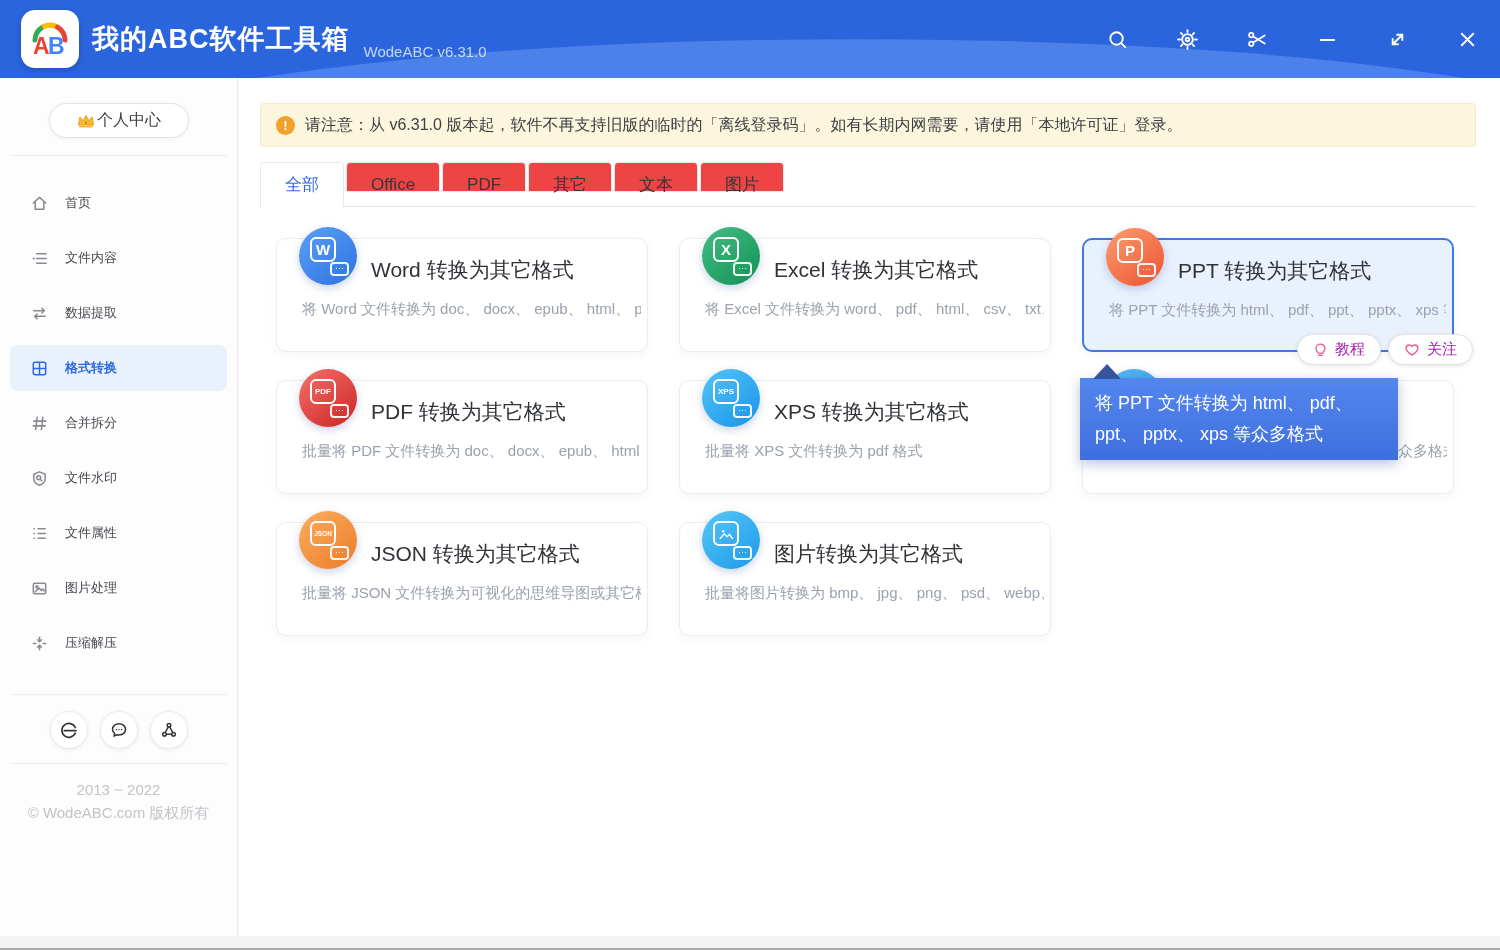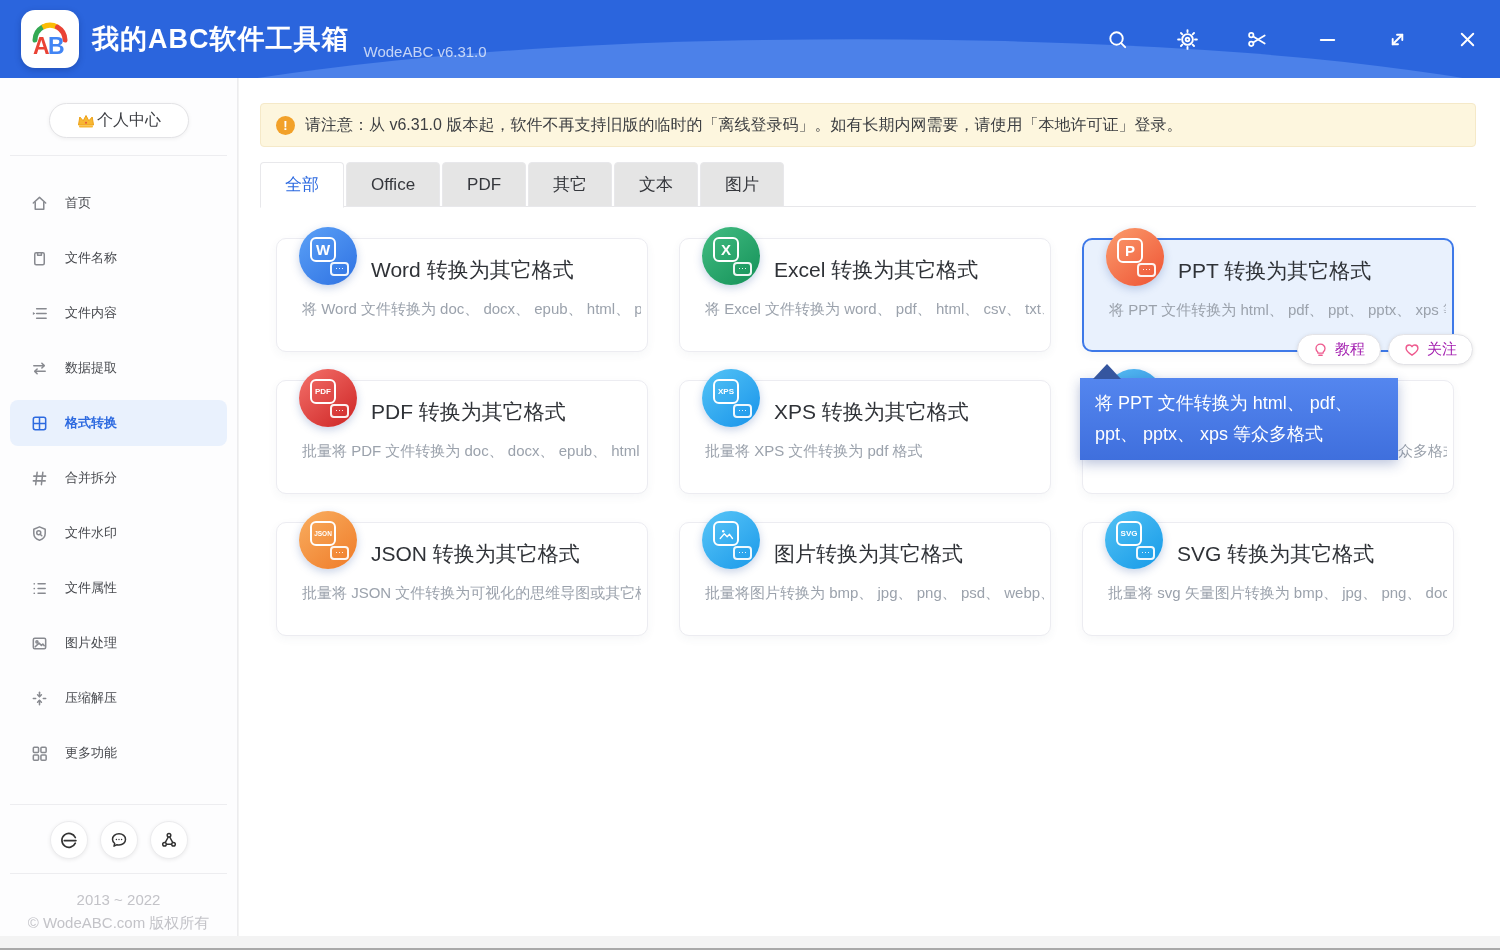--- a/index.html
+++ b/index.html
@@ -40,21 +40,21 @@
   .sb-div-c { height:1px; background:#ededf0; margin:14px 10px 0; }
   .sb-copy { margin-top:14px; text-align:center; font-size:15px; color:#c3c3c8; line-height:23px; }
   
   .main { position:absolute; left:239px; top:78px; width:1261px; height:858px; background:#fff; }
   .notice { position:absolute; left:21px; top:25px; width:1216px; height:44px; background:#fdf6de; border:1px solid #f5e9c8;
             border-radius:4px; display:flex; align-items:center; padding:0 15px; gap:10px; font-size:16px; color:#3d3f42; }
   .notice-ic { width:19px; height:19px; border-radius:50%; background:#f2a129; color:#fff; font-size:13px; font-weight:700;
                display:flex; align-items:center; justify-content:center; flex:none; }
   .tabs { position:absolute; left:21px; top:84px; width:1216px; height:45px; border-bottom:1px solid #e7e7ea;
           display:flex; align-items:flex-start; }
-  .tab { height:45px; line-height:44px; padding:0 24px; font-size:17px; color:#35373c; background:#e5e5e5;
+  .tab { height:30px; line-height:44px; padding:0 24px; font-size:17px; color:#35373c; background:#ef4444;
          border:1px solid #e8e8eb; border-radius:4px 4px 0 0; margin-right:2px; cursor:pointer; position:relative; }
   .tab.active { background:#fff; color:#2d6ae0; height:46px; border-bottom:1px solid #fff; z-index:2; }
   
   .cards { position:absolute; left:37px; top:160px; width:1180px; display:grid;
            grid-template-columns:372px 372px 372px; column-gap:31px; row-gap:28px; }
   .card { position:relative; height:114px; background:#fff; border:1px solid #ececf1; border-radius:10px;
           box-shadow:0 3px 10px rgba(60,70,90,.05); cursor:pointer; }
   .card.hl { background:#e9f1fd; border:2px solid #3e79e8; }
   .conv { position:absolute; left:22px; top:-12px; width:58px; height:58px; border-radius:50%;
           box-shadow:0 3px 8px rgba(40,80,160,.25); }
@@ -151,29 +151,20 @@
       <span class="ic">
           <svg width="19" height="19" viewBox="0 0 20 20" fill="none" stroke="currentColor" stroke-width="1.6" stroke-linecap="round" stroke-linejoin="round">
             <path d="M3.5 9.5 L10 3.5 L16.5 9.5"></path>
             <path d="M5.5 8.6 V16 H14.5 V8.6"></path>
           </svg>
         </span>
       <span>首页</span>
     </div>
     <div class="sb-item">
       <span class="ic">
-          <svg width="19" height="19" viewBox="0 0 20 20" fill="none" stroke="currentColor" stroke-width="1.6" stroke-linecap="round" stroke-linejoin="round">
-            <rect x="5" y="4" width="10" height="12.5" rx="1.5"></rect>
-            <path d="M8 4 V6.5 H12 V4"></path>
-          </svg>
-        </span>
-      <span>文件名称</span>
-    </div>
-    <div class="sb-item">
-      <span class="ic">
           <svg width="19" height="19" viewBox="0 0 20 20" fill="none" stroke="currentColor" stroke-width="1.6" stroke-linecap="round">
             <path d="M7 5 H17 M7 10 H17 M7 15 H17"></path>
             <path d="M3 8.3 L5.6 10 L3 11.7 Z" fill="currentColor" stroke="none"></path>
           </svg>
         </span>
       <span>文件内容</span>
     </div>
     <div class="sb-item">
       <span class="ic">
           <svg width="19" height="19" viewBox="0 0 20 20" fill="none" stroke="currentColor" stroke-width="1.6" stroke-linecap="round" stroke-linejoin="round">
@@ -238,31 +229,20 @@
           <svg width="19" height="19" viewBox="0 0 20 20" fill="none" stroke="currentColor" stroke-width="1.6" stroke-linecap="round" stroke-linejoin="round">
             <path d="M10 3.5 V7.8"></path>
             <path d="M8 6 L10 8 L12 6"></path>
             <path d="M10 16.5 V12.2"></path>
             <path d="M8 14 L10 12 L12 14"></path>
             <path d="M3.5 10 H6"></path>
             <path d="M14 10 H16.5"></path>
           </svg>
         </span>
       <span>压缩解压</span>
-    </div>
-    <div class="sb-item">
-      <span class="ic">
-          <svg width="19" height="19" viewBox="0 0 20 20" fill="none" stroke="currentColor" stroke-width="1.6" stroke-linejoin="round">
-            <rect x="3.5" y="3.5" width="5.5" height="5.5" rx="1"></rect>
-            <rect x="11.5" y="3.5" width="5.5" height="5.5" rx="1"></rect>
-            <rect x="3.5" y="11.5" width="5.5" height="5.5" rx="1"></rect>
-            <rect x="11.5" y="11.5" width="5.5" height="5.5" rx="1"></rect>
-          </svg>
-        </span>
-      <span>更多功能</span>
     </div>
   </div>
 
   <div class="sb-div-b"></div>
   <div class="sb-social">
     <span class="soc">
       <svg width="20" height="20" viewBox="0 0 20 20" fill="none" stroke="currentColor" stroke-width="1.7" stroke-linecap="round">
           <path d="M16.3 7.5 A7 7 0 1 0 16.3 13.2"></path>
           <path d="M5.3 10.6 H16.9"></path>
         </svg>
@@ -391,28 +371,20 @@
               <circle cx="4.2" cy="3.2" r="1.2" fill="#fff" stroke="none"></circle>
               <path d="M1.2 10.5 L5.2 5.8 L8.2 8.8 L10.5 6.3 L13.5 10.5"></path>
             </svg>
         </span>
         <span class="mb"></span>
       </div>
       <div class="card-title">图片转换为其它格式</div>
       <div class="card-desc">批量将图片转换为 bmp、 jpg、 png、 psd、 webp、</div>
     </div>
 
-    <div class="card">
-      <div class="conv" style="background: linear-gradient(140deg, rgb(83, 194, 244), rgb(22, 154, 232));">
-        <span class="gb gs3">SVG</span>
-        <span class="mb"></span>
-      </div>
-      <div class="card-title">SVG 转换为其它格式</div>
-      <div class="card-desc">批量将 svg 矢量图片转换为 bmp、 jpg、 png、 doc</div>
-    </div>
 
   </div>
 
   <div class="tooltip">
     <span class="arrow"></span>
     <span>将 PPT 文件转换为 html、 pdf、 ppt、 pptx、 xps 等众多格式</span>
   </div>
 
 </div>
 

